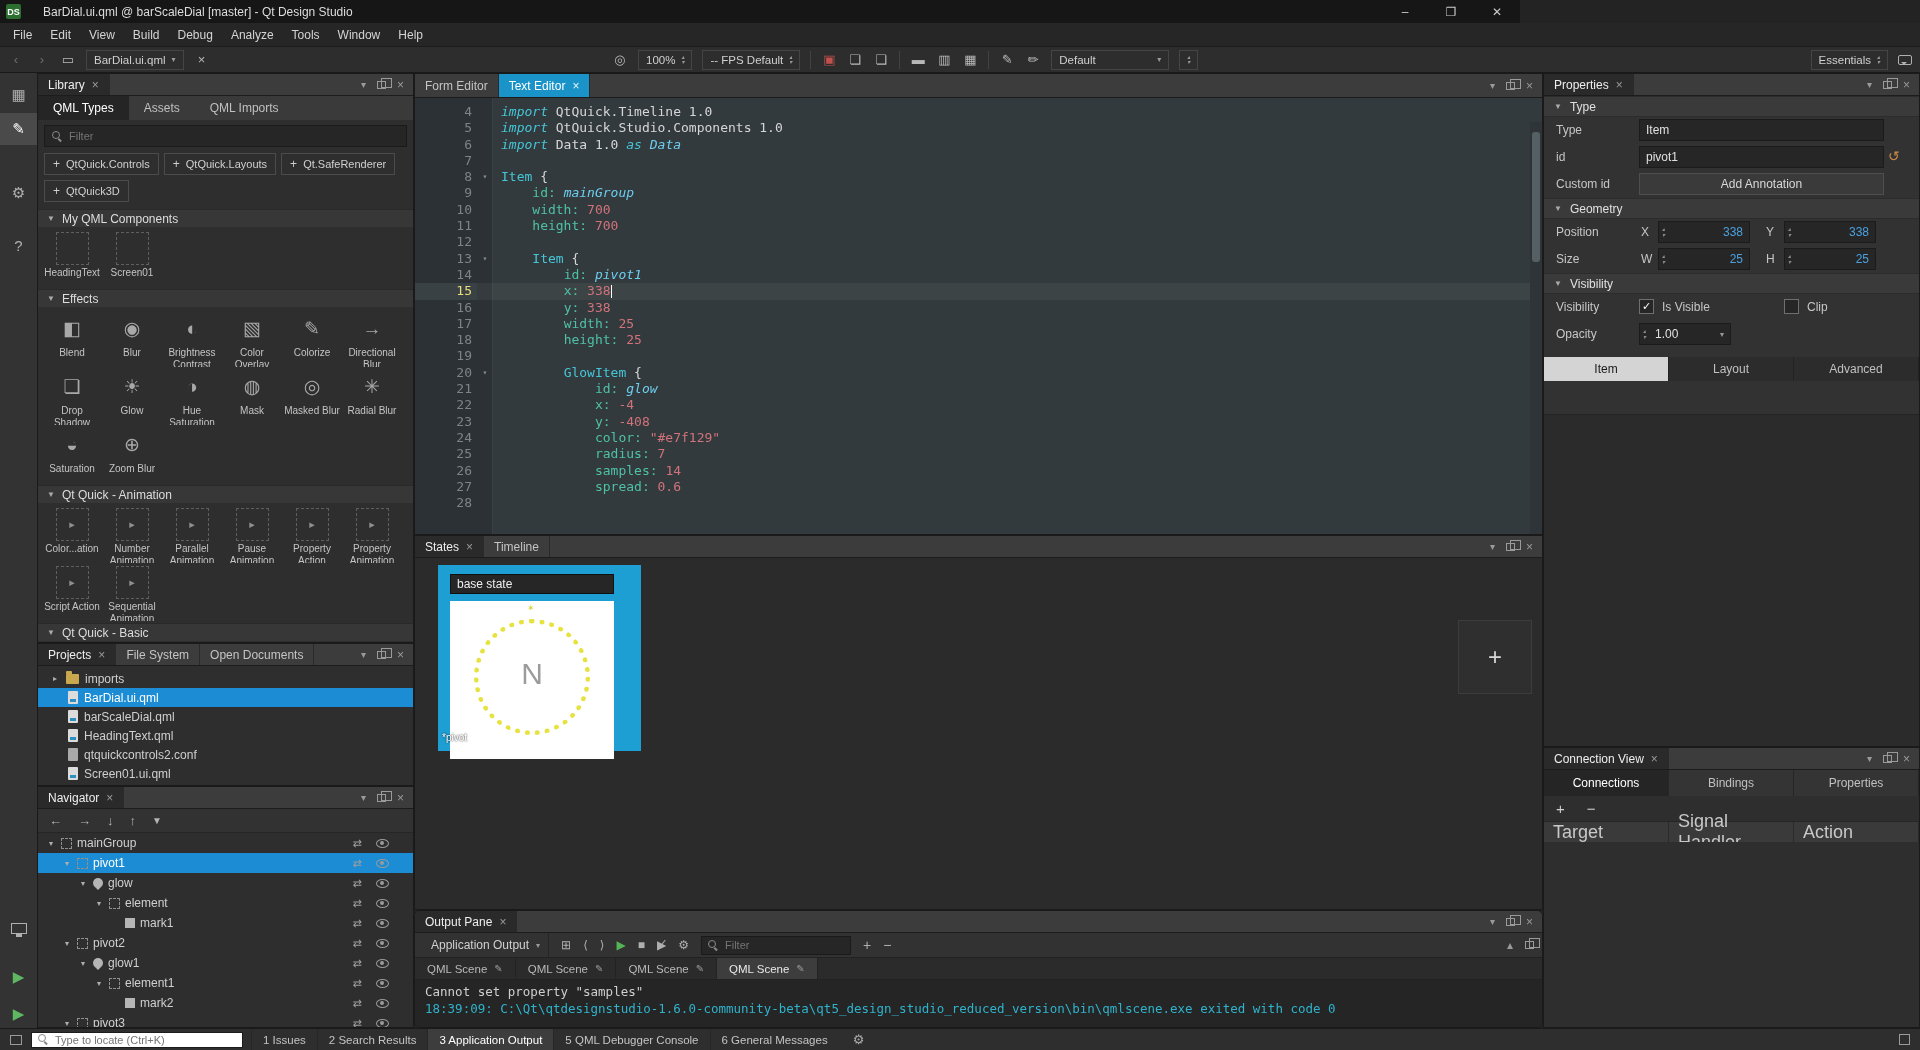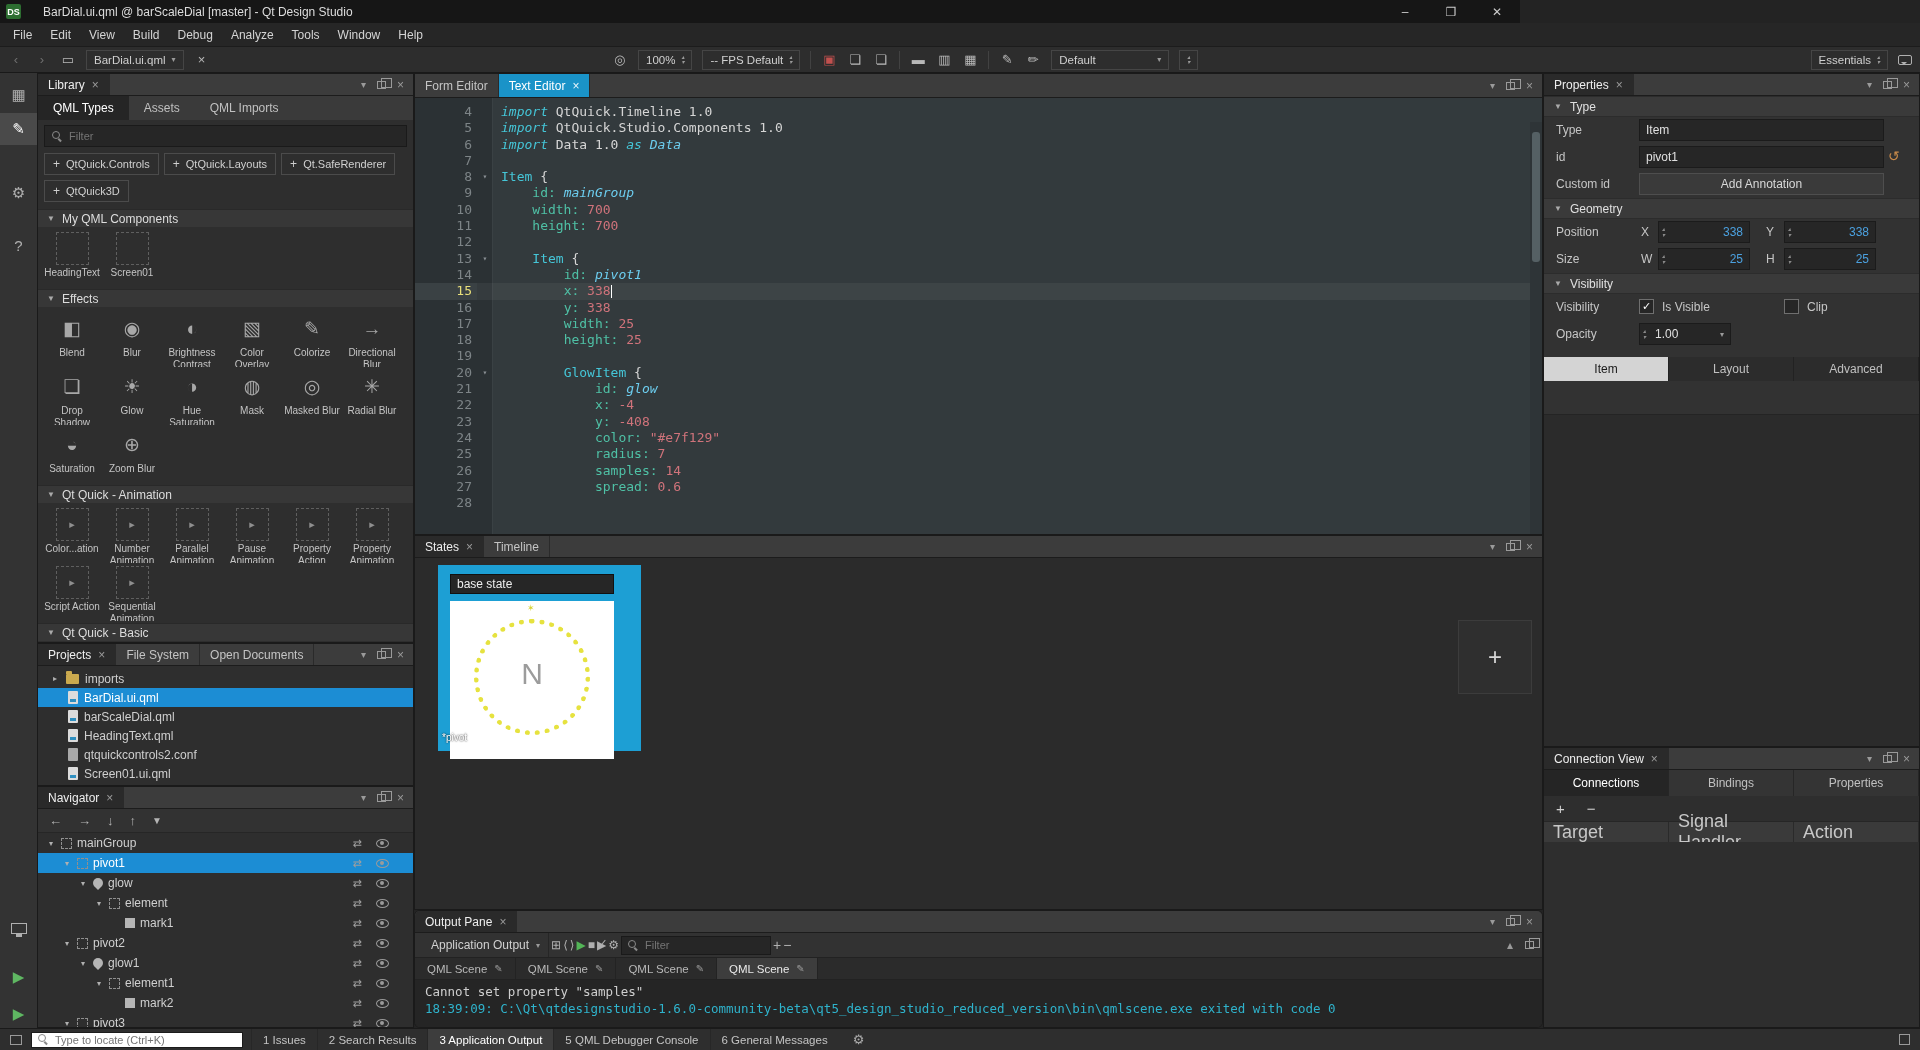--- a/index.html
+++ b/index.html
@@ -127,21 +127,21 @@
 .state-name input{width:100%;background:transparent;border:none;outline:none;color:#eee;font-size:12px;font-family:"Liberation Sans",sans-serif;}
 .state-thumb{position:absolute;left:12px;top:36px;width:164px;height:158px;background:#fff;}
 .dial-ring{position:absolute;left:24px;top:18px;width:116px;height:116px;border:5px dotted #e6e23f;border-radius:50%;}
 .dial-letter{position:absolute;left:0;right:0;top:56px;text-align:center;color:#9c9c9c;font-size:30px;}
 .dial-top-mark{position:absolute;left:77px;top:2px;color:#d8d435;font-size:9px;}
 .state-note{position:absolute;left:4px;bottom:8px;color:#fff;font-size:10px;text-shadow:0 0 2px #000;}
 .add-state{position:absolute;left:1043px;top:62px;width:74px;height:74px;background:#2f2f2f;border:1px solid #3c3c3c;display:flex;align-items:center;justify-content:center;color:#d8d8d8;font-size:24px;}
 
 
 #panel-output{left:414px;top:910px;width:1129px;height:118px;border-radius:6px;}
-.out-toolbar{height:25px;display:flex;align-items:center;gap:2px;padding:0 8px;background:#323232;border-bottom:1px solid #222;}
+.out-toolbar{height:25px;display:flex;align-items:center;gap:12px;padding:0 8px;background:#323232;border-bottom:1px solid #222;}
 .out-combo{display:flex;align-items:center;gap:7px;padding:0 8px;height:100%;border-right:1px solid #262626;font-size:12px;color:#d0d0d0;}
 .out-ic{color:#b0b0b0;font-size:12px;}
 .out-ic.green{color:#53b557;}
 .out-search{width:150px;height:19px;background:#262626;border:1px solid #1a1a1a;display:flex;align-items:center;gap:6px;padding:0 6px;}
 .out-search input{flex:1;background:transparent;border:none;outline:none;color:#aaa;font-size:11px;font-family:"Liberation Sans",sans-serif;}
 .mag{position:relative;width:11px;height:11px;flex:none;}
 .mag::before{content:'';position:absolute;left:0;top:0;width:6px;height:6px;border:1.5px solid #8a8a8a;border-radius:50%;}
 .mag::after{content:'';position:absolute;left:7px;top:7px;width:4px;height:1.5px;background:#8a8a8a;transform:rotate(45deg);transform-origin:0 0;}
 .out-right{margin-left:auto;display:flex;gap:12px;align-items:center;color:#9a9a9a;}
 .out-tabs{height:22px;display:flex;background:#2b2b2b;border-bottom:1px solid #222;}

